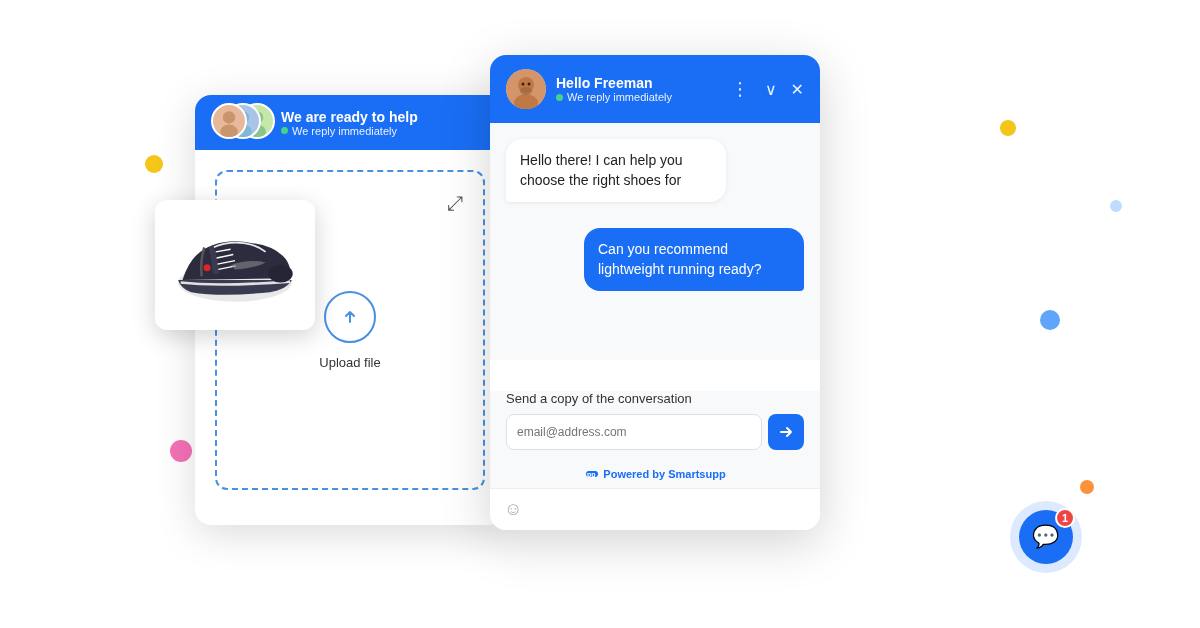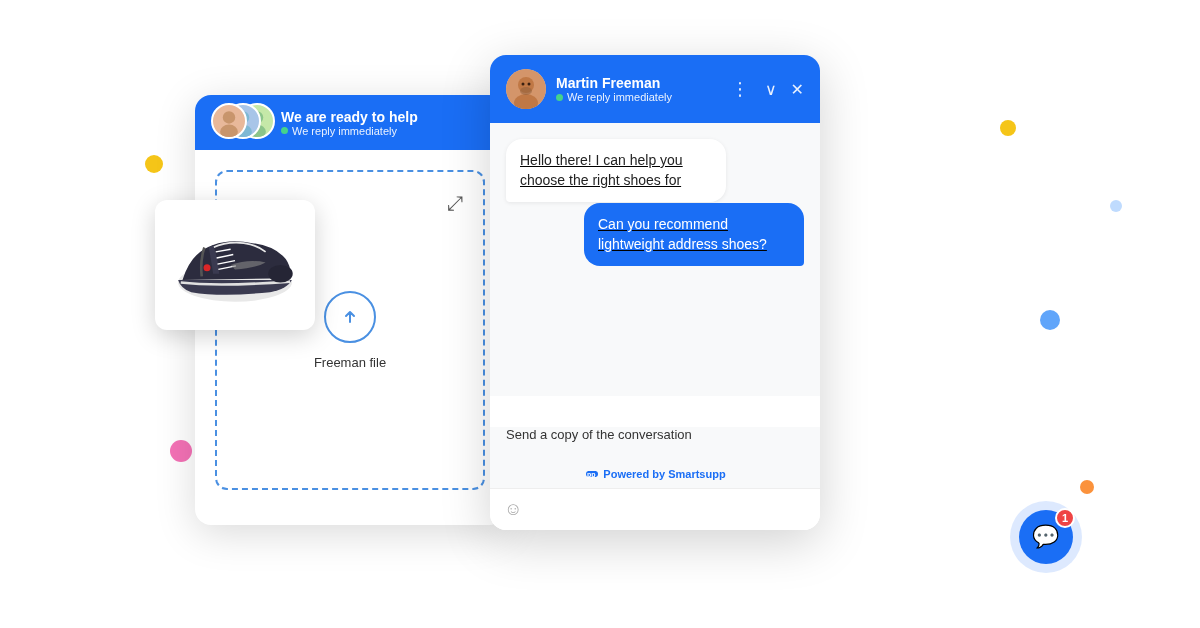--- a/index.html
+++ b/index.html
@@ -171,24 +171,23 @@
     .chat-header-info .agent-status { font-size: 11px; opacity: 0.9; display: flex; align-items: center; gap: 4px; }
 
     .chat-header-actions { display: flex; gap: 14px; align-items: center; }
     .chat-header-actions span { color: white; font-size: 16px; cursor: pointer; opacity: 0.9; }
 
     .chat-messages {
       flex: 1;
       padding: 16px;
       display: flex;
       flex-direction: column;
-      gap: 1px;
+      gap: 26px;
       overflow-y: auto;
       background: #f8f9fa;
-      text-decoration: underline;
     }
 
     .msg-bubble {
       max-width: 220px;
       padding: 12px 14px;
       border-radius: 16px;
       font-size: 14px;
       line-height: 1.4;
     }
 
@@ -389,21 +388,21 @@
     </div>
   </div>
 
   <div class="upload-area">
     <span class="move-icon">⤢</span>
     <div class="upload-circle">
       <svg width="22" height="22" viewBox="0 0 22 22" fill="none">
         <path d="M11 16V6M11 6L7 10M11 6L15 10" stroke="#4a90e2" stroke-width="2" stroke-linecap="round" stroke-linejoin="round"></path>
       </svg>
     </div>
-    <span class="upload-label">Freeman file</span>
+    <span class="upload-label">Upload file</span>
   </div>
 </div>
 
 <div class="shoe-card">
   <svg class="shoe-svg" viewBox="0 0 160 110" xmlns="http://www.w3.org/2000/svg">
 
     <ellipse cx="80" cy="75" rx="65" ry="22" fill="#e8e8e8"></ellipse>
 
     <path d="M20 72 Q30 40 55 32 Q75 25 100 30 Q125 33 138 48 Q145 58 143 70 L20 72Z" fill="#2c2c3e"></path>
 
@@ -439,44 +438,52 @@
         <circle cx="20" cy="16" r="8" fill="#c07845"></circle>
         <ellipse cx="20" cy="34" rx="12" ry="9" fill="#c07845"></ellipse>
 
         <ellipse cx="20" cy="22" rx="6" ry="4" fill="#8B5E3C" opacity="0.5"></ellipse>
 
         <circle cx="17" cy="15" r="1.5" fill="#3a2010"></circle>
         <circle cx="23" cy="15" r="1.5" fill="#3a2010"></circle>
       </svg>
     </div>
     <div class="chat-header-info">
-      <div class="agent-name">Martin Freeman</div>
+      <div class="agent-name">Hello Freeman</div>
       <div class="agent-status">
         <span class="status-dot"></span>
         <span>We reply immediately</span>
       </div>
     </div>
     <div class="chat-header-actions">
       <span style="font-size:18px;letter-spacing:2px;">⋮</span>
       <span>∨</span>
       <span>✕</span>
     </div>
   </div>
 
   <div class="chat-messages">
     <div class="msg-bubble msg-agent">
       <span>Hello there! I can help you choose the right shoes for</span>
     </div>
     <div class="msg-bubble msg-user">
-      <span>Can you recommend lightweight address shoes?</span>
+      <span>Can you recommend lightweight running ready?</span>
     </div>
   </div>
 
   <div class="email-section">
     <div class="email-label">Send a copy of the conversation</div>
+    <div class="email-input-row">
+      <input class="email-input" type="email" placeholder="email@address.com" style="">
+      <button class="email-send-btn">
+        <svg width="14" height="14" viewBox="0 0 14 14" fill="none">
+          <path d="M2 7H12M12 7L8 3M12 7L8 11" stroke="white" stroke-width="2" stroke-linecap="round" stroke-linejoin="round"></path>
+        </svg>
+      </button>
+    </div>
   </div>
 
   <div class="powered-by">
     <div class="smartsupp-logo">
       <svg width="16" height="16" viewBox="0 0 16 16" fill="none">
         <circle cx="5" cy="8" r="3" fill="#1a6ef5"></circle>
         <circle cx="11" cy="8" r="3" fill="#1a6ef5"></circle>
         <rect x="4" y="5" width="8" height="6" rx="0" fill="#1a6ef5"></rect>
         <text x="3" y="11" font-size="7" fill="white" font-weight="bold">pp</text>
       </svg>

